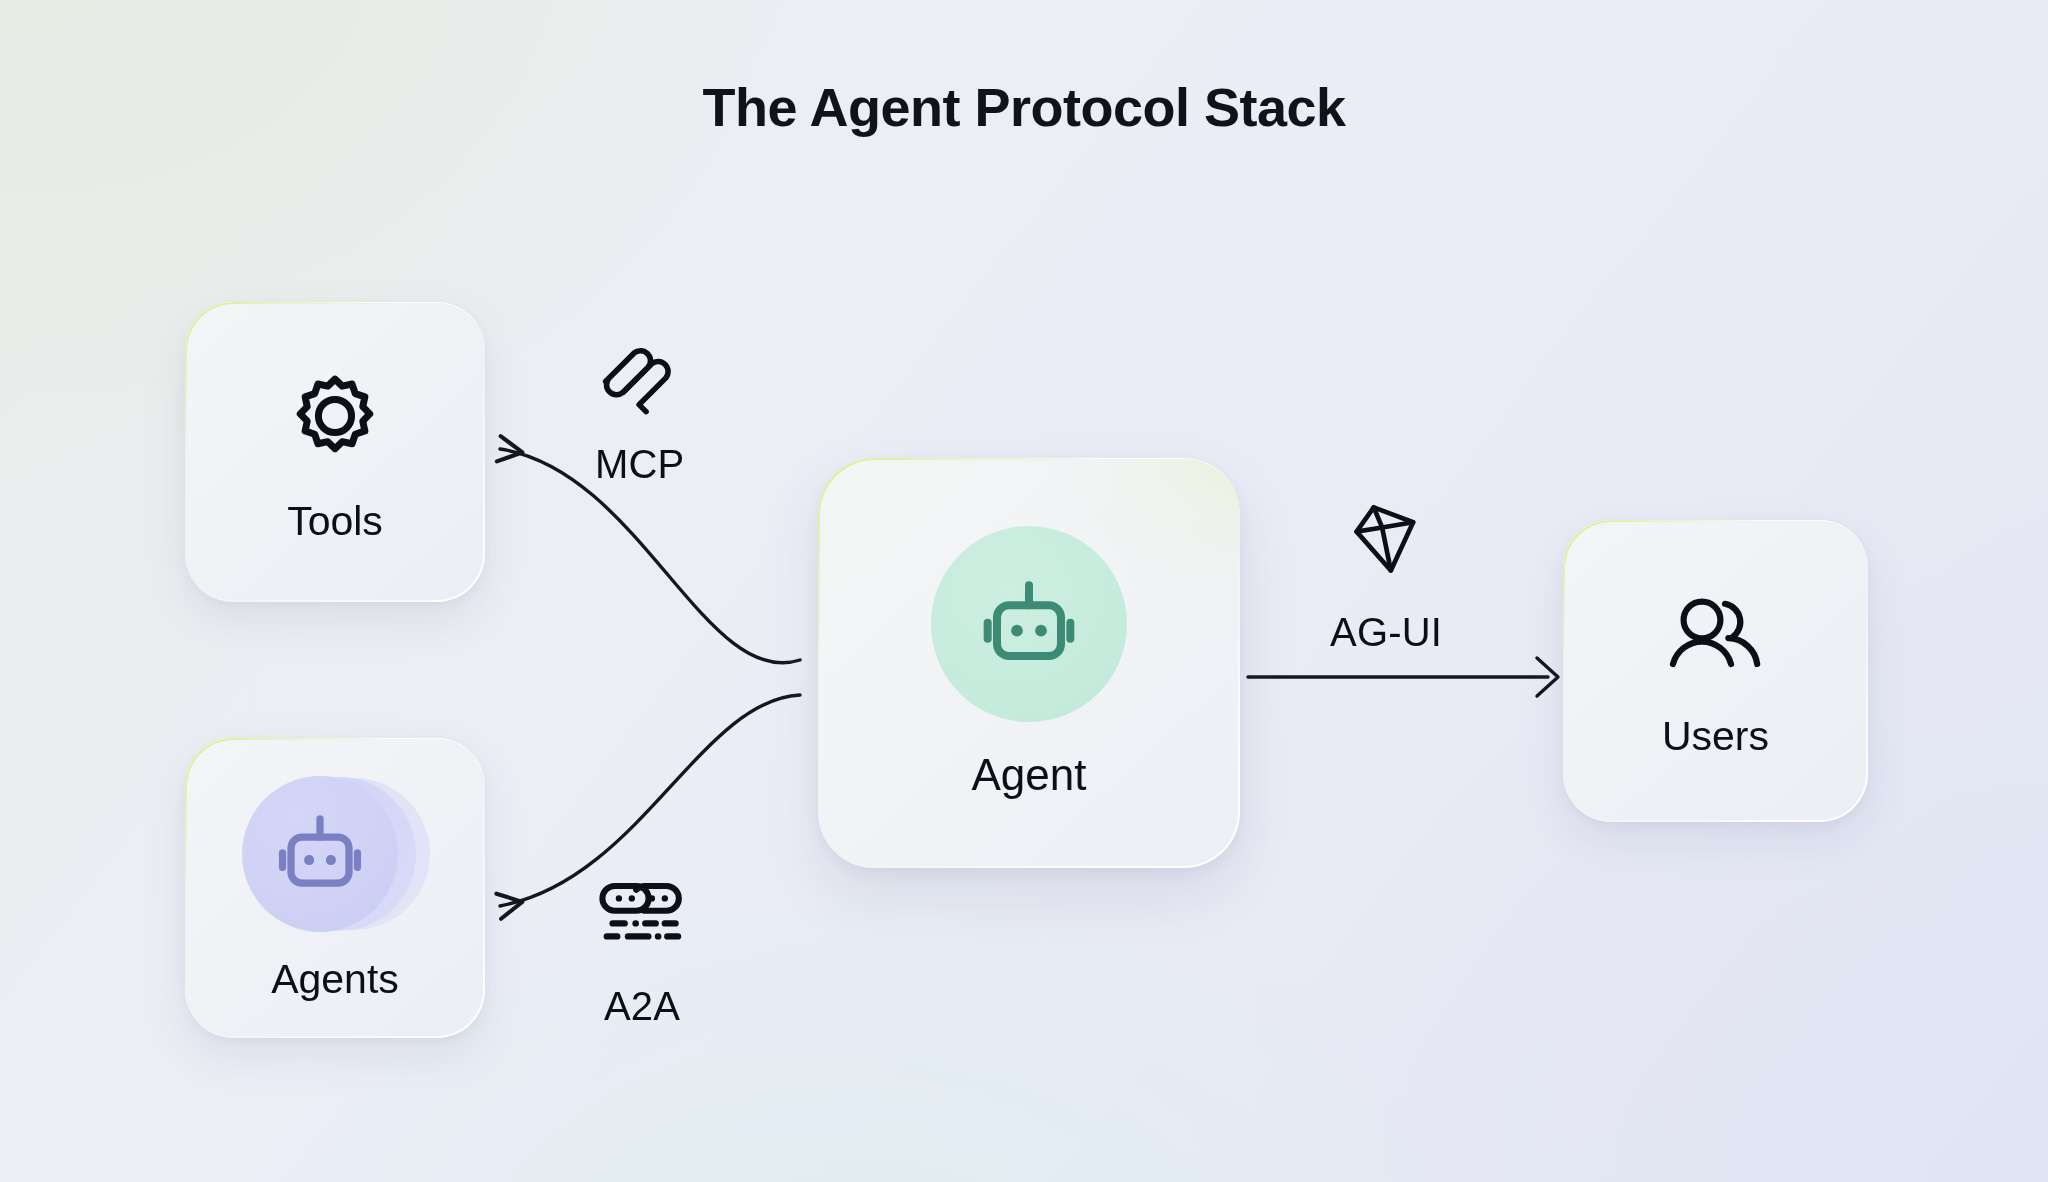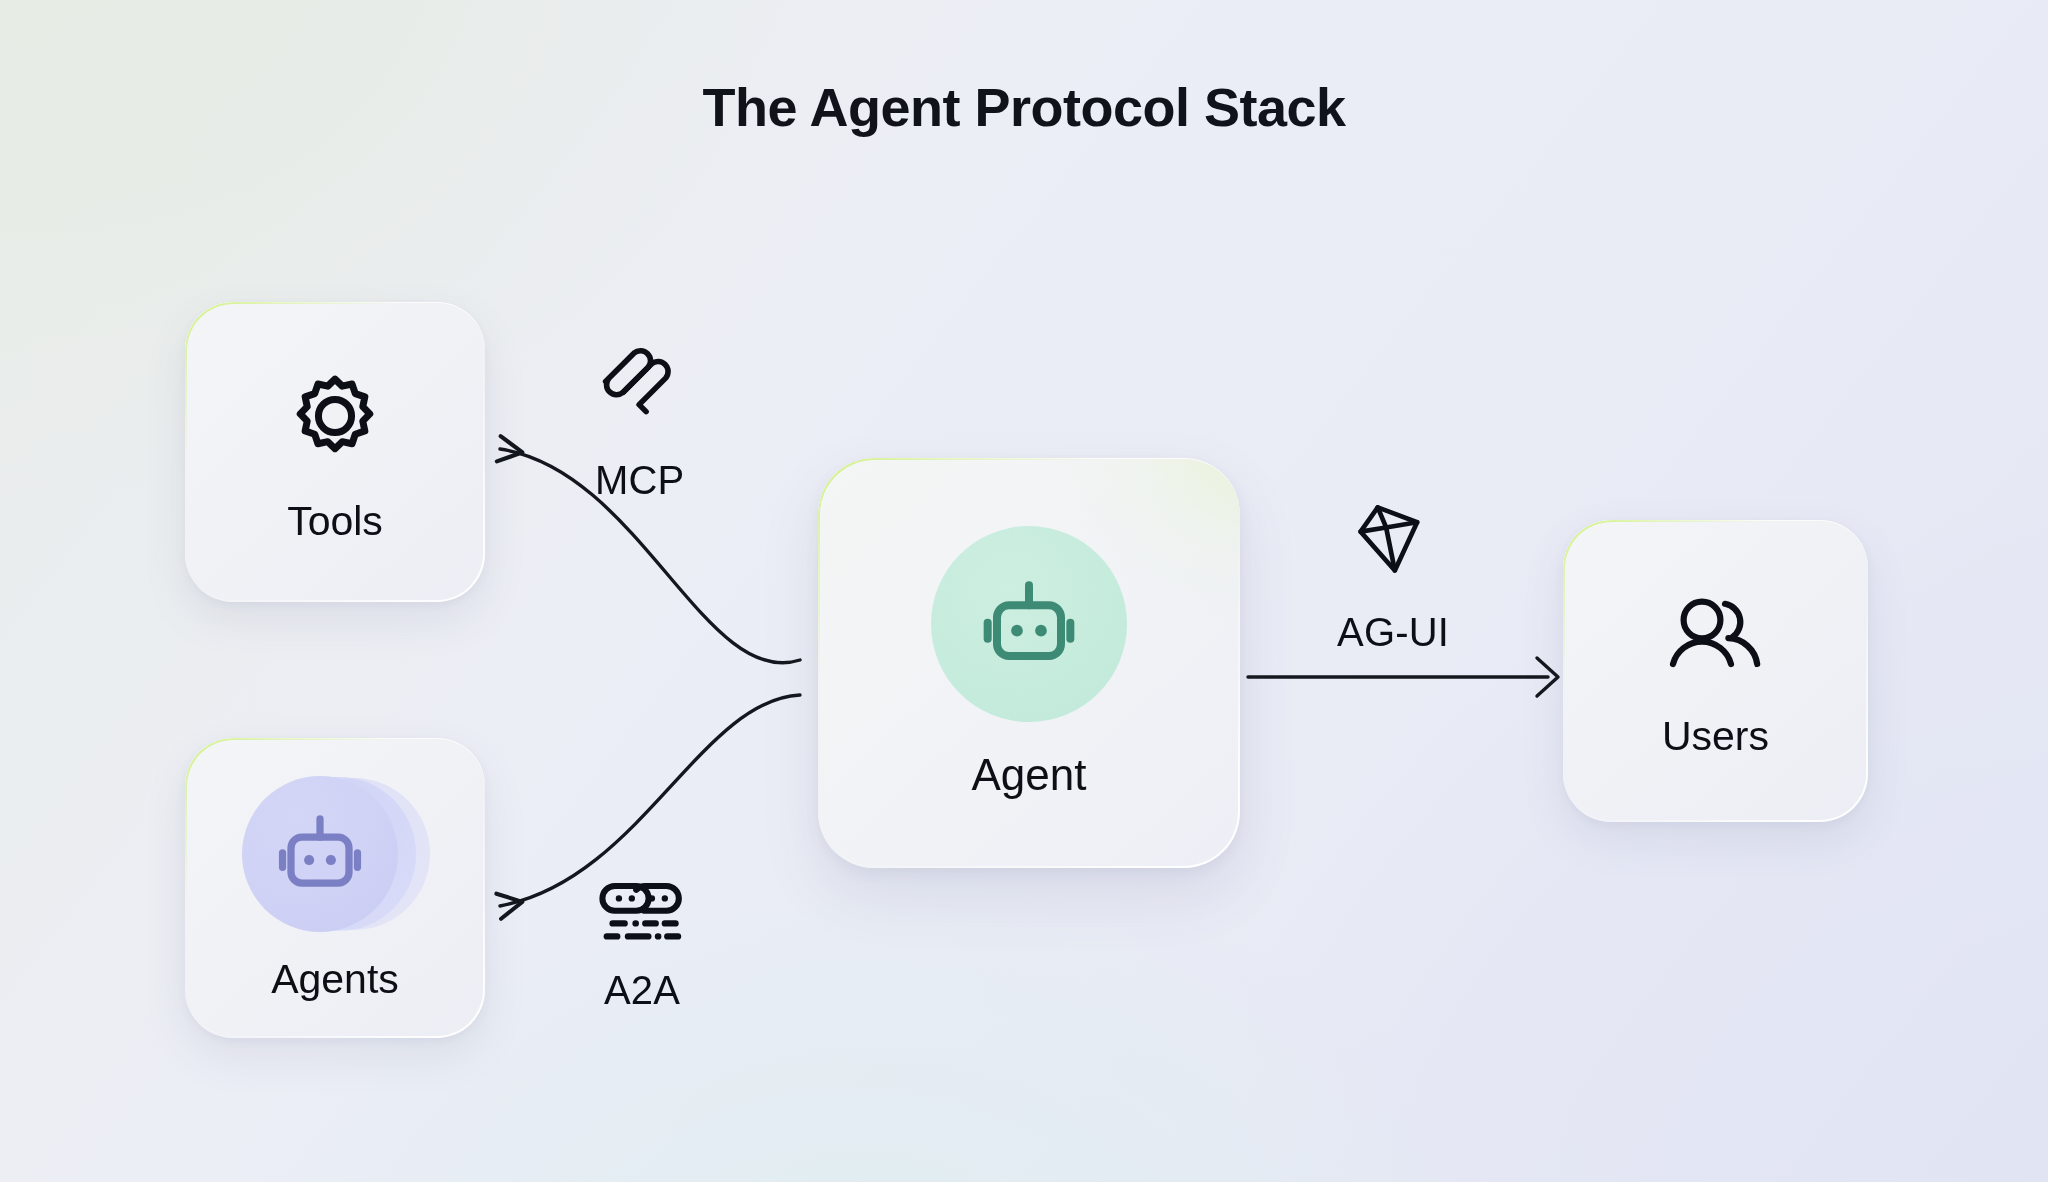--- a/index.html
+++ b/index.html
@@ -150,31 +150,31 @@
 
   
   .protocol {
     position: absolute;
     display: flex;
     flex-direction: column;
     align-items: center;
   }
   .protocol .proto-icon { display: block; }
   .protocol .proto-label {
-    margin-top: 32px;
+    margin-top: 16px;
     font-size: 40px;
     color: #0c0f16;
     letter-spacing: 0.2px;
     white-space: nowrap;
   }
   #proto-mcp   { left: 595px;  top: 336px; }
   #proto-a2a   { left: 595px;  top: 880px; }
   #proto-agui  { left: 1330px; top: 500px; }
-  #proto-agui .proto-label { margin-top: 22px; margin-left: 7px; }
-  #proto-a2a  .proto-label { margin-top: 18px; }
+  #proto-agui .proto-label { margin-top: 22px; }
+  #proto-a2a  .proto-label { margin-top: 34px; }
 </style>
 </head>
 <body>
 
 <div id="stage">
 
   <div class="title">The Agent Protocol Stack</div>
 
   <svg id="connectors" viewBox="0 0 2048 1182">
     <defs>

